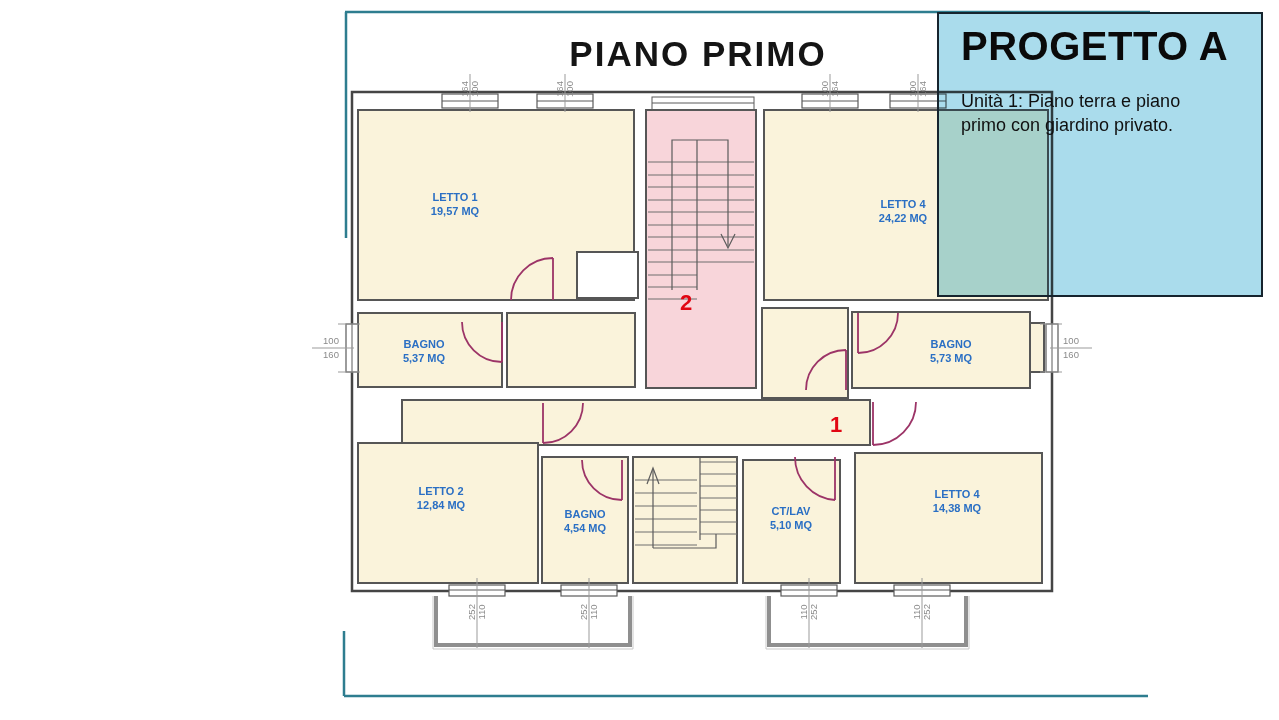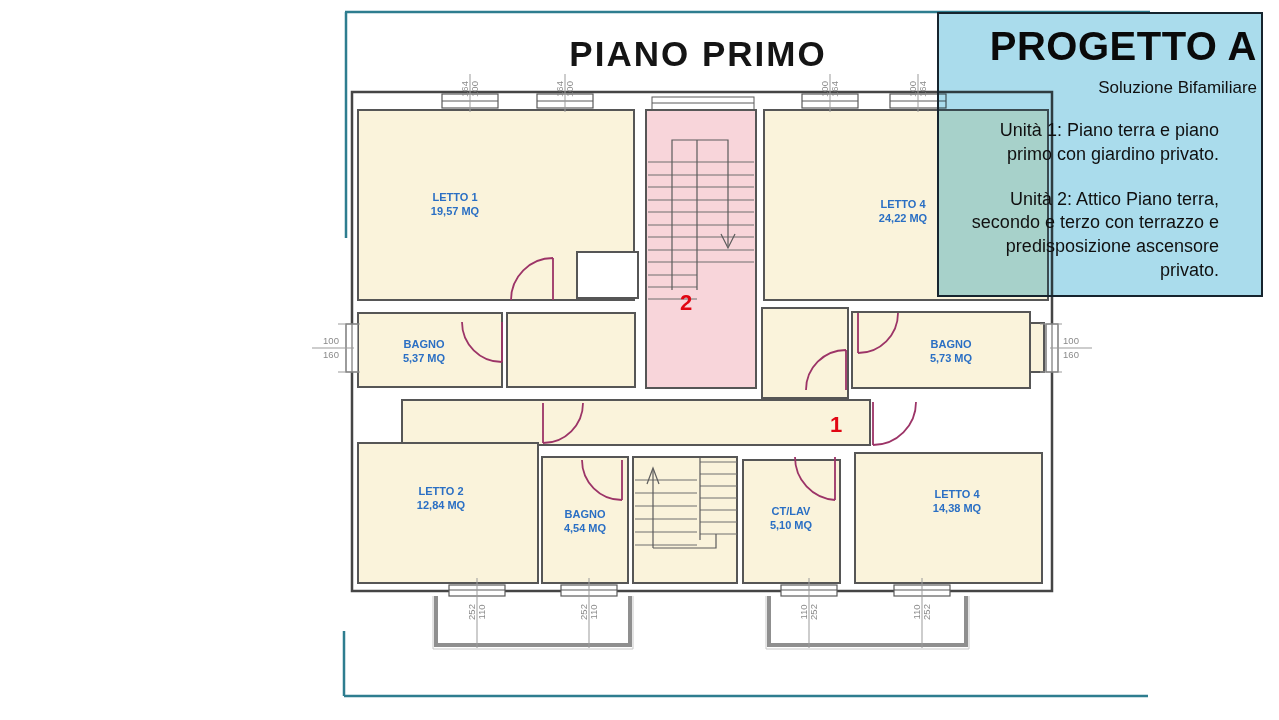--- a/index.html
+++ b/index.html
@@ -27,21 +27,21 @@
 
   .slide-title{
     position:absolute;left:498px;top:34px;width:400px;text-align:center;
     font-size:35px;font-weight:bold;letter-spacing:2px;color:#151515;white-space:nowrap;
   }
   .panel{
     position:absolute;left:937px;top:12px;width:326px;height:285px;
     border:2.5px solid var(--panel-border);box-sizing:border-box;
   }
   .panel-bg{position:absolute;left:0;top:0;right:0;bottom:0;background:var(--panel-blue);mix-blend-mode:multiply;}
-  .panel-content{position:relative;padding:10px 4px 0 22px;text-align:right;}
+  .panel-content{position:relative;padding:10px 4px 0 22px;}
   .panel-title{font-size:40px;font-weight:800;color:#0a0a0a;letter-spacing:.5px;margin:0;white-space:nowrap;}
   .panel-sub{font-size:17px;color:#101010;margin:9px 0 0 0;}
   .panel-para{font-size:18px;color:#101010;line-height:1.32;margin:21px 0 0 0;width:258px;}
 </style>
 </head>
 <body>
 
 <svg id="plan-svg" width="1279" height="720" viewBox="0 0 1279 720">
 
   <path class="frame" d="M345,12 H1150 M346,12 V238 M344,631 V696 M344,696 H1148"></path>
@@ -222,17 +222,15 @@
 
   <text class="marker" x="836" y="432">1</text>
 </svg>
 
 <div class="slide-title">PIANO PRIMO</div>
 
 <div class="panel">
   <div class="panel-bg"></div>
   <div class="panel-content">
     <div class="panel-title">PROGETTO A</div>
-    <div class="panel-sub">Soluzione Bifamiliare</div>
     <p class="panel-para">Unità 1: Piano terra e piano primo con giardino privato.</p>
-    <p class="panel-para">Unità 2: Attico Piano terra, secondo e terzo con terrazzo e predisposizione ascensore privato.</p>
   </div>
 </div>
 
 </body></html>

